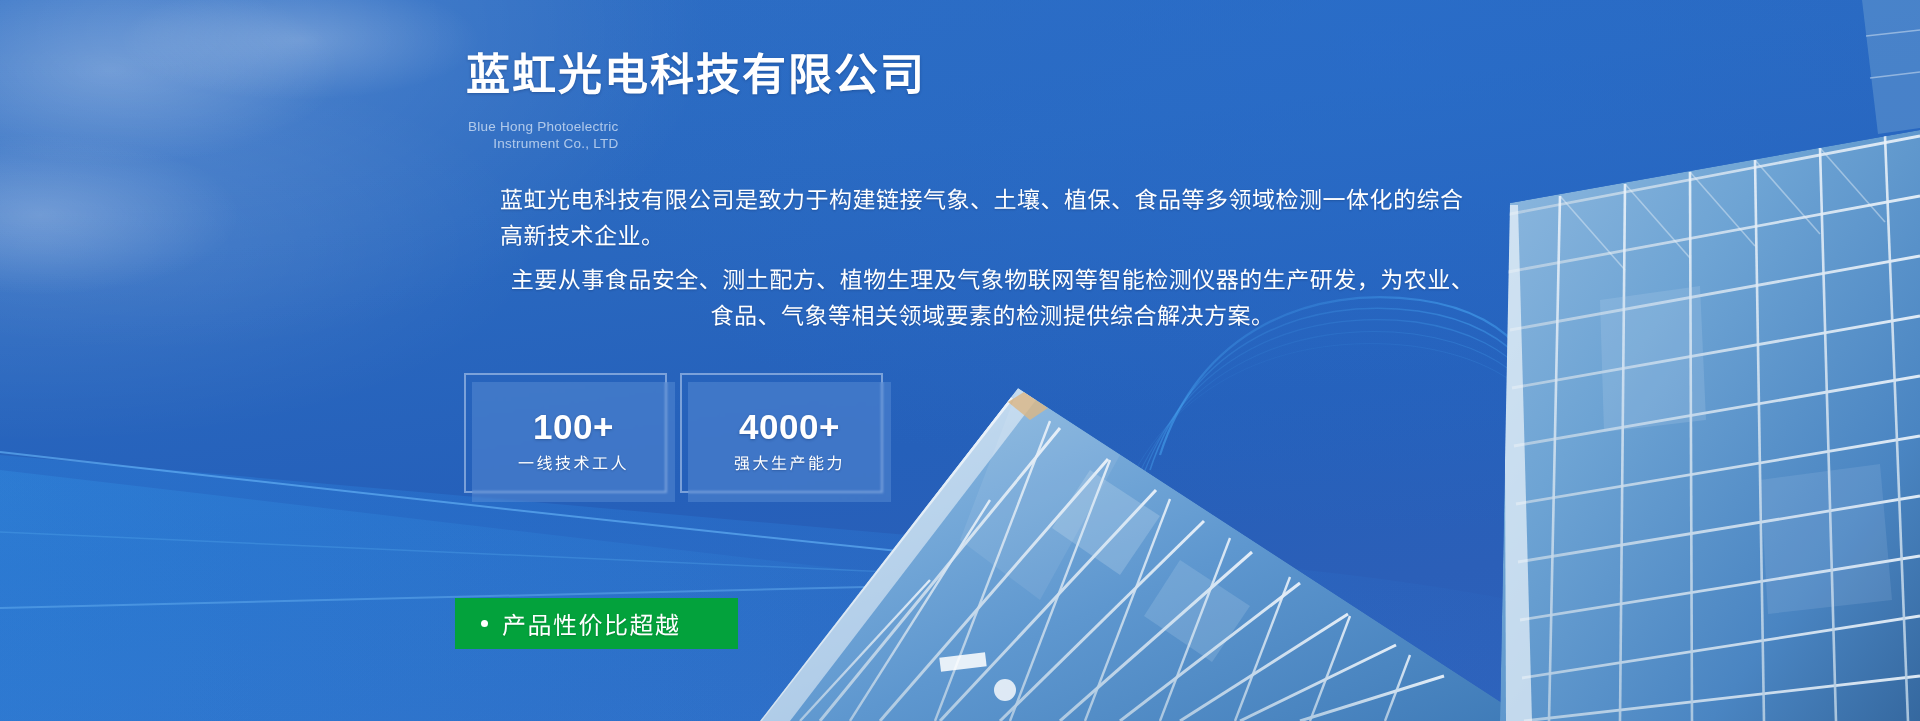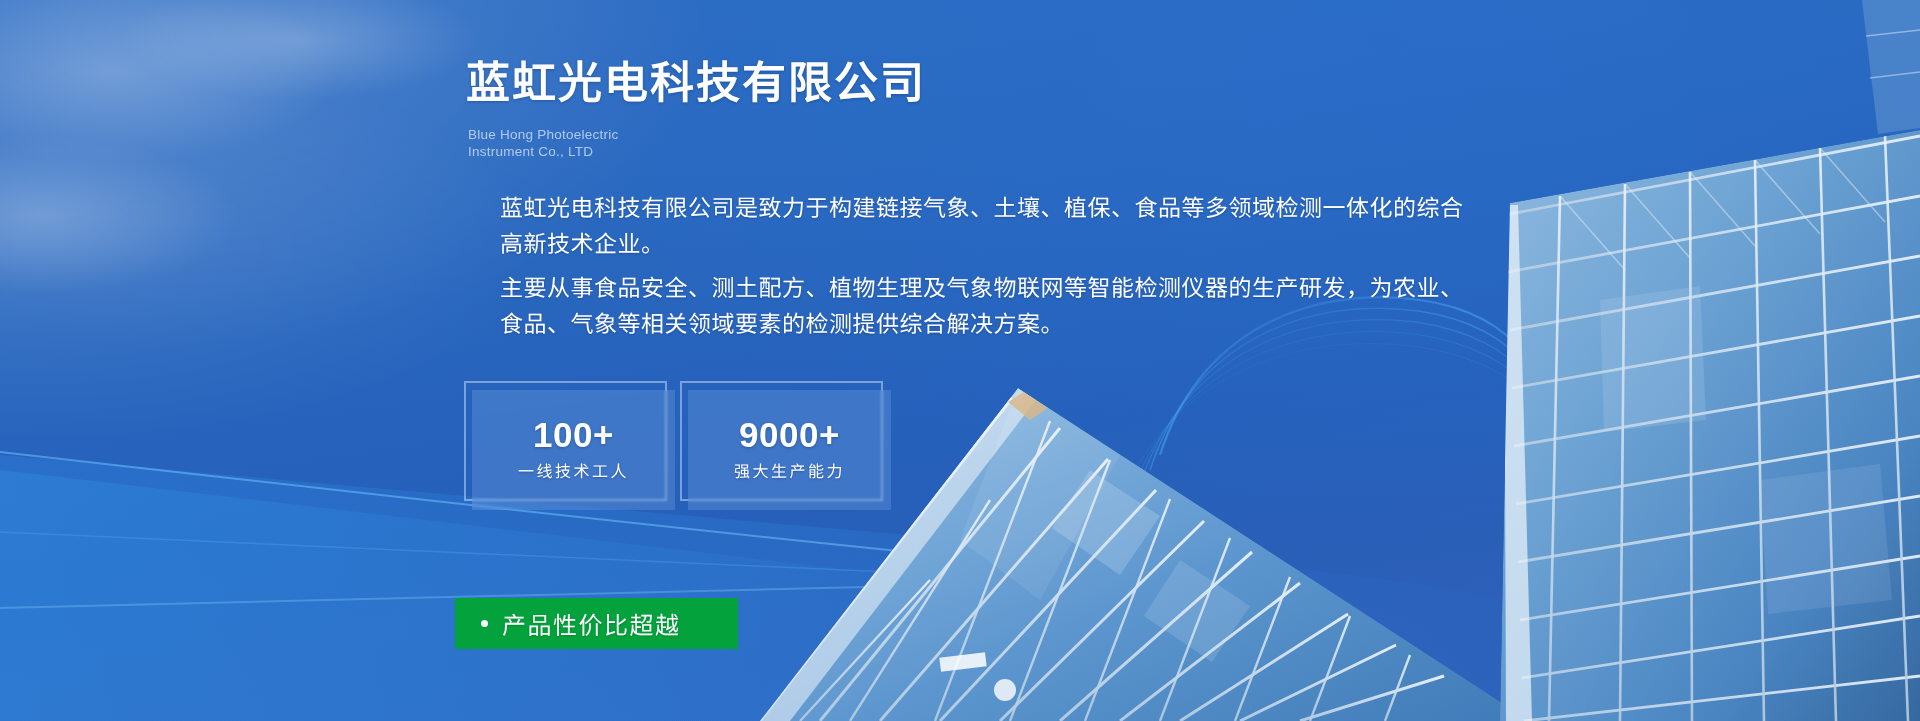--- a/index.html
+++ b/index.html
@@ -14,43 +14,43 @@
       radial-gradient(ellipse 760px 300px at 2% 34%, rgba(255,255,255,.10) 0%, rgba(255,255,255,0) 66%),
       radial-gradient(ellipse 1200px 700px at 72% 6%, rgba(40,110,205,.55) 0%, rgba(40,110,205,0) 70%),
       linear-gradient(172deg, #2e6ec4 0%, #2a69c0 28%, #2560ba 58%, #2b5fb8 78%, #2f62bb 100%);
   }
 
   
   .bg-art{ position:absolute; inset:0; pointer-events:none; }
   .bg-art svg{ position:absolute; inset:0; width:100%; height:100%; display:block; }
 
   
-  .content{ position:absolute; left:466px; top:12px; width:1010px; height:583px; z-index:6; }
+  .content{ position:absolute; left:466px; top:4px; width:1010px; height:583px; z-index:6; }
 
   .title{
     position:absolute; left:0; top:42px;
     font-size:44px; line-height:58px; font-weight:700; color:#ffffff;
     letter-spacing:2px; white-space:nowrap;
     text-shadow:0 1px 3px rgba(0,20,60,.28);
   }
   .subtitle{
     position:absolute; left:2px; top:114px;
     font-size:13.5px; line-height:17px; font-weight:400;
     color:rgba(225,235,250,.72); letter-spacing:.25px;
   }
-  .subtitle span{ display:block; }
+  .subtitle span{ display:block;text-align:right; }
 
   .para{
     position:absolute; left:0; width:985px;
     font-size:23px; line-height:36px; color:#ffffff; letter-spacing:.5px;
     text-shadow:0 1px 2px rgba(0,20,60,.25);
     margin-left:34px;
   }
   .para.p1{ top:178px; }
-  .para.p2{ top:258px; }
+  .para.p2{ top:258px;text-align:center; }
 
   
   .stats{ position:absolute; left:6px; top:378px; display:flex; gap:13px; }
   .stat-wrap{ position:relative; width:203px; height:120px; }
   .stat-frame{
     position:absolute; left:-8px; top:-9px; width:203px; height:120px;
     border:2px solid rgba(215,230,250,.48);
   }
   .stat-panel{
     position:absolute; left:0; top:0; width:203px; height:120px;
@@ -256,21 +256,21 @@
         <div class="stat-frame"></div>
         <div class="stat-panel">
           <div class="stat-num">100+</div>
           <div class="stat-label">一线技术工人</div>
         </div>
       </div>
 
       <div class="stat-wrap">
         <div class="stat-frame"></div>
         <div class="stat-panel">
-          <div class="stat-num">9000+</div>
+          <div class="stat-num">4000+</div>
           <div class="stat-label">强大生产能力</div>
         </div>
       </div>
 
     </div>
   </div>
 
   <div class="badges">
     <div class="badge b1">
       <span class="badge-dot"></span>

